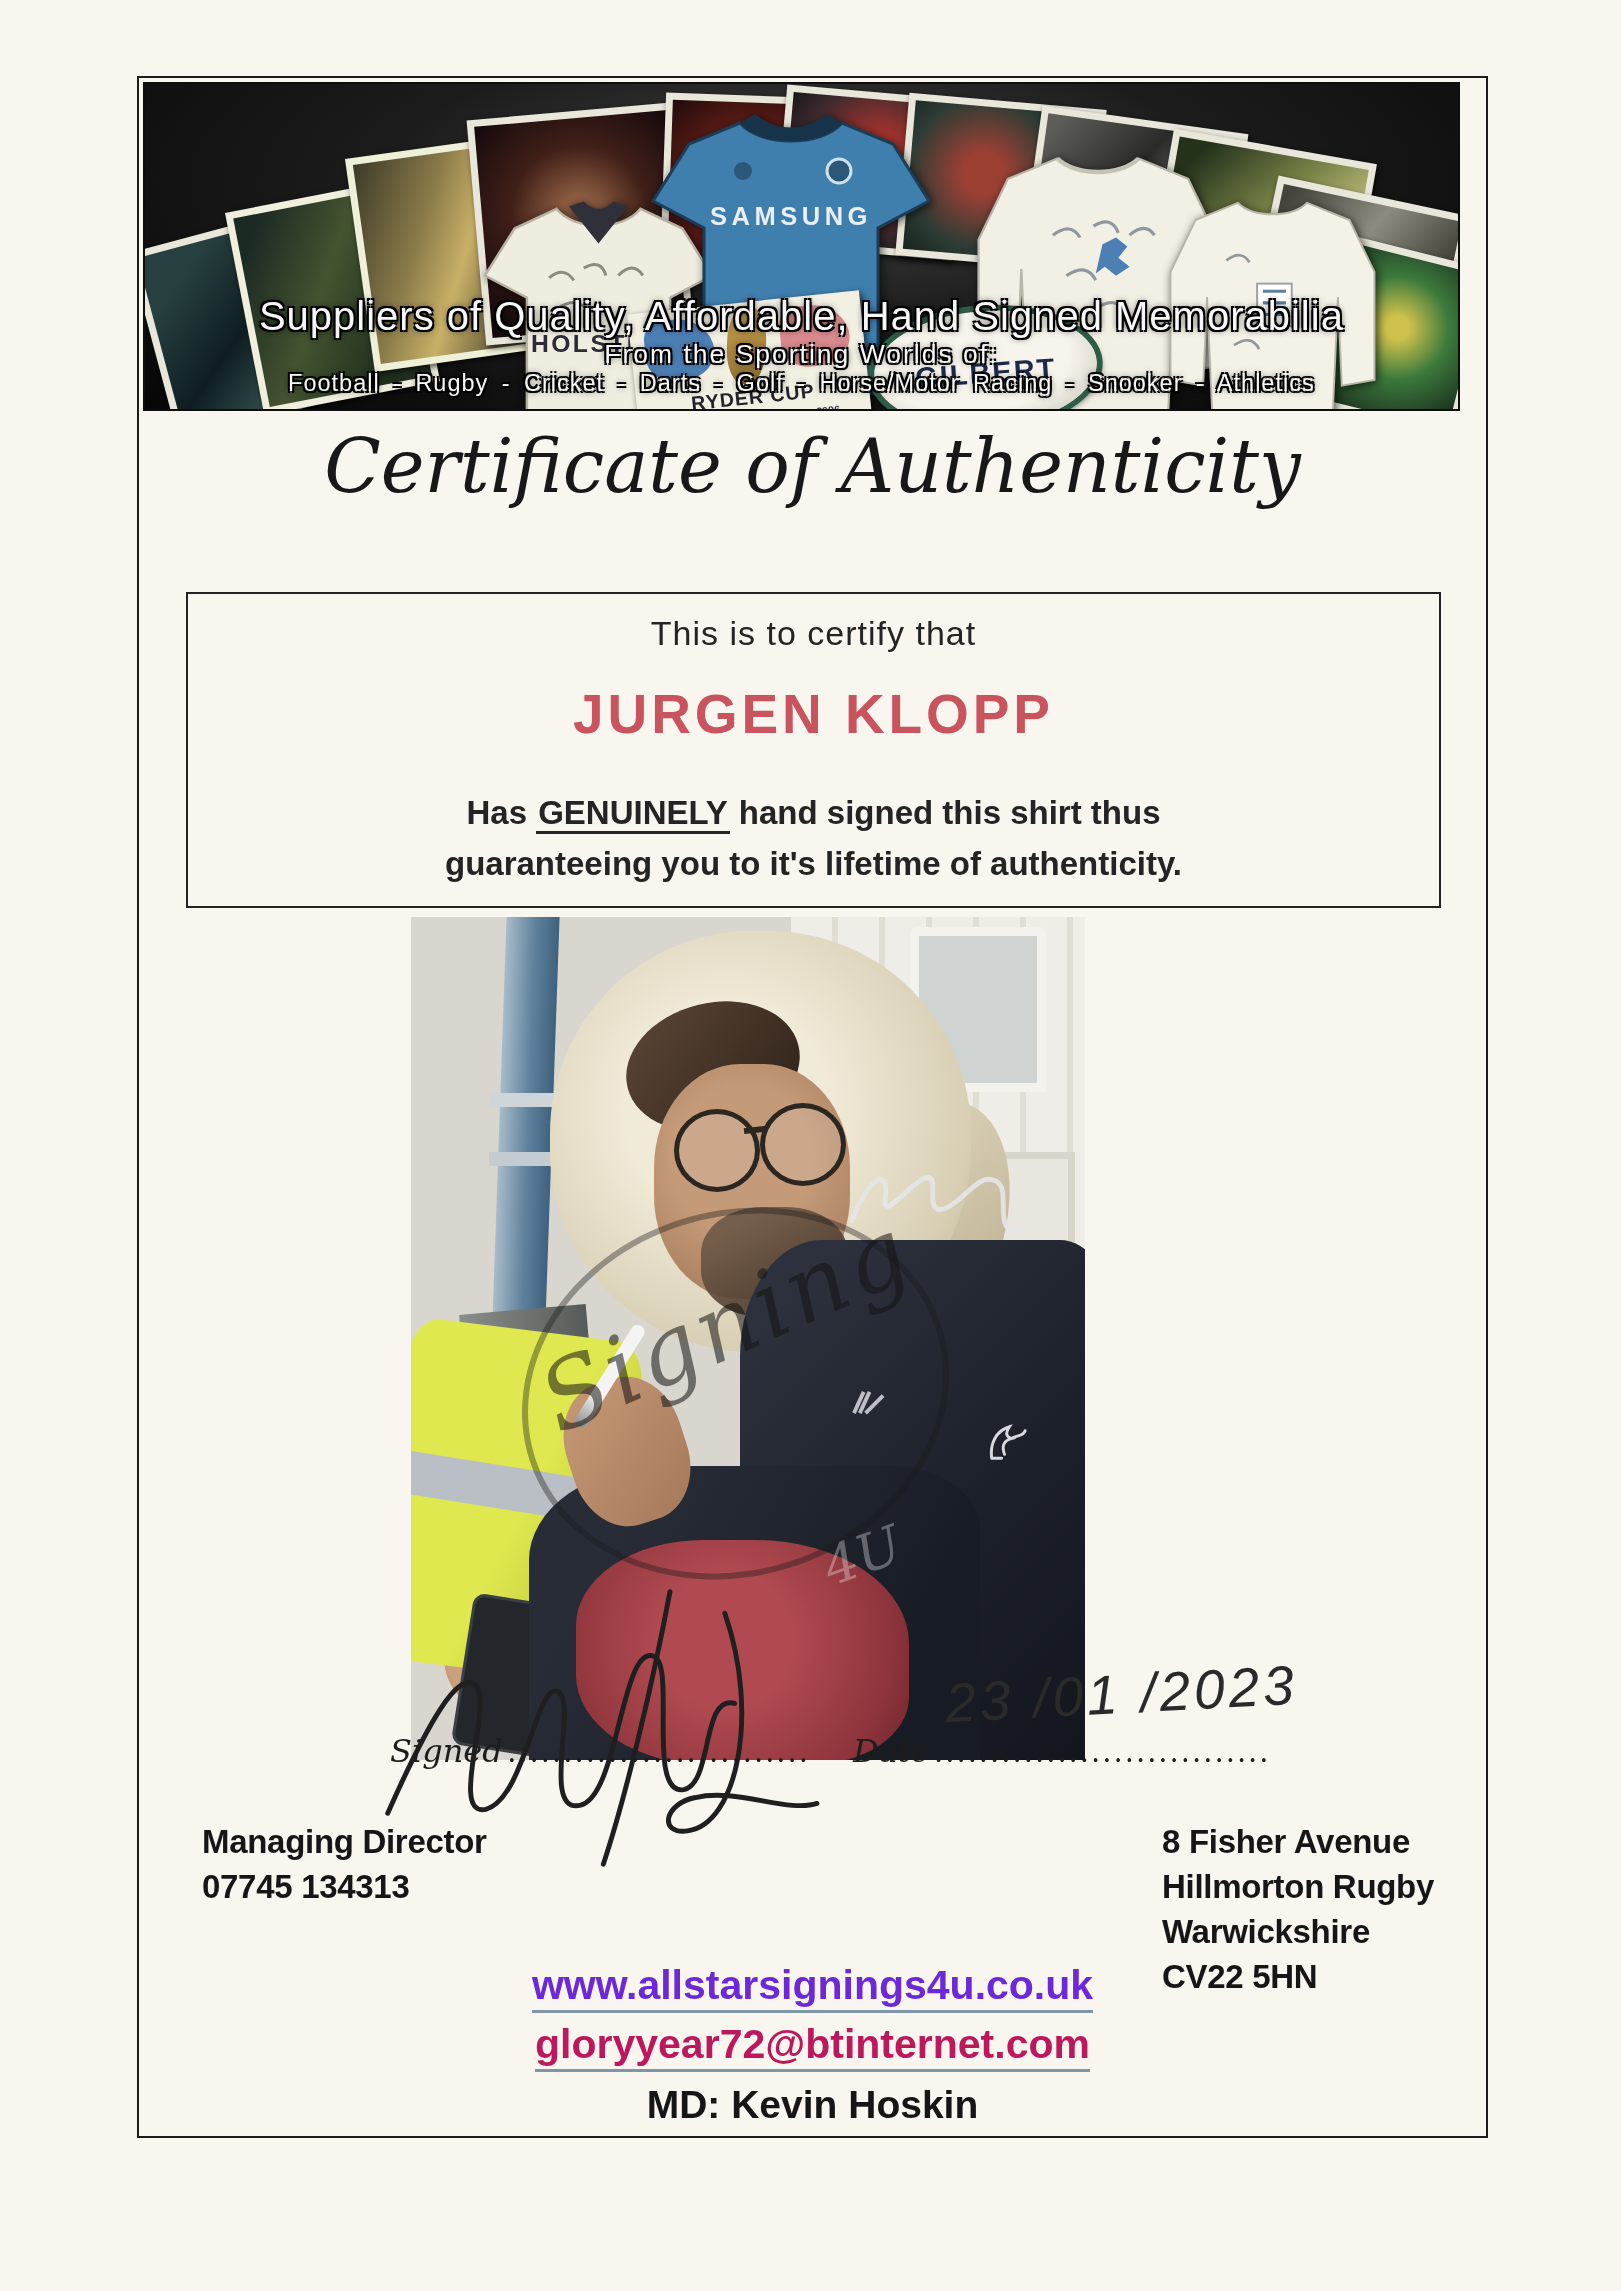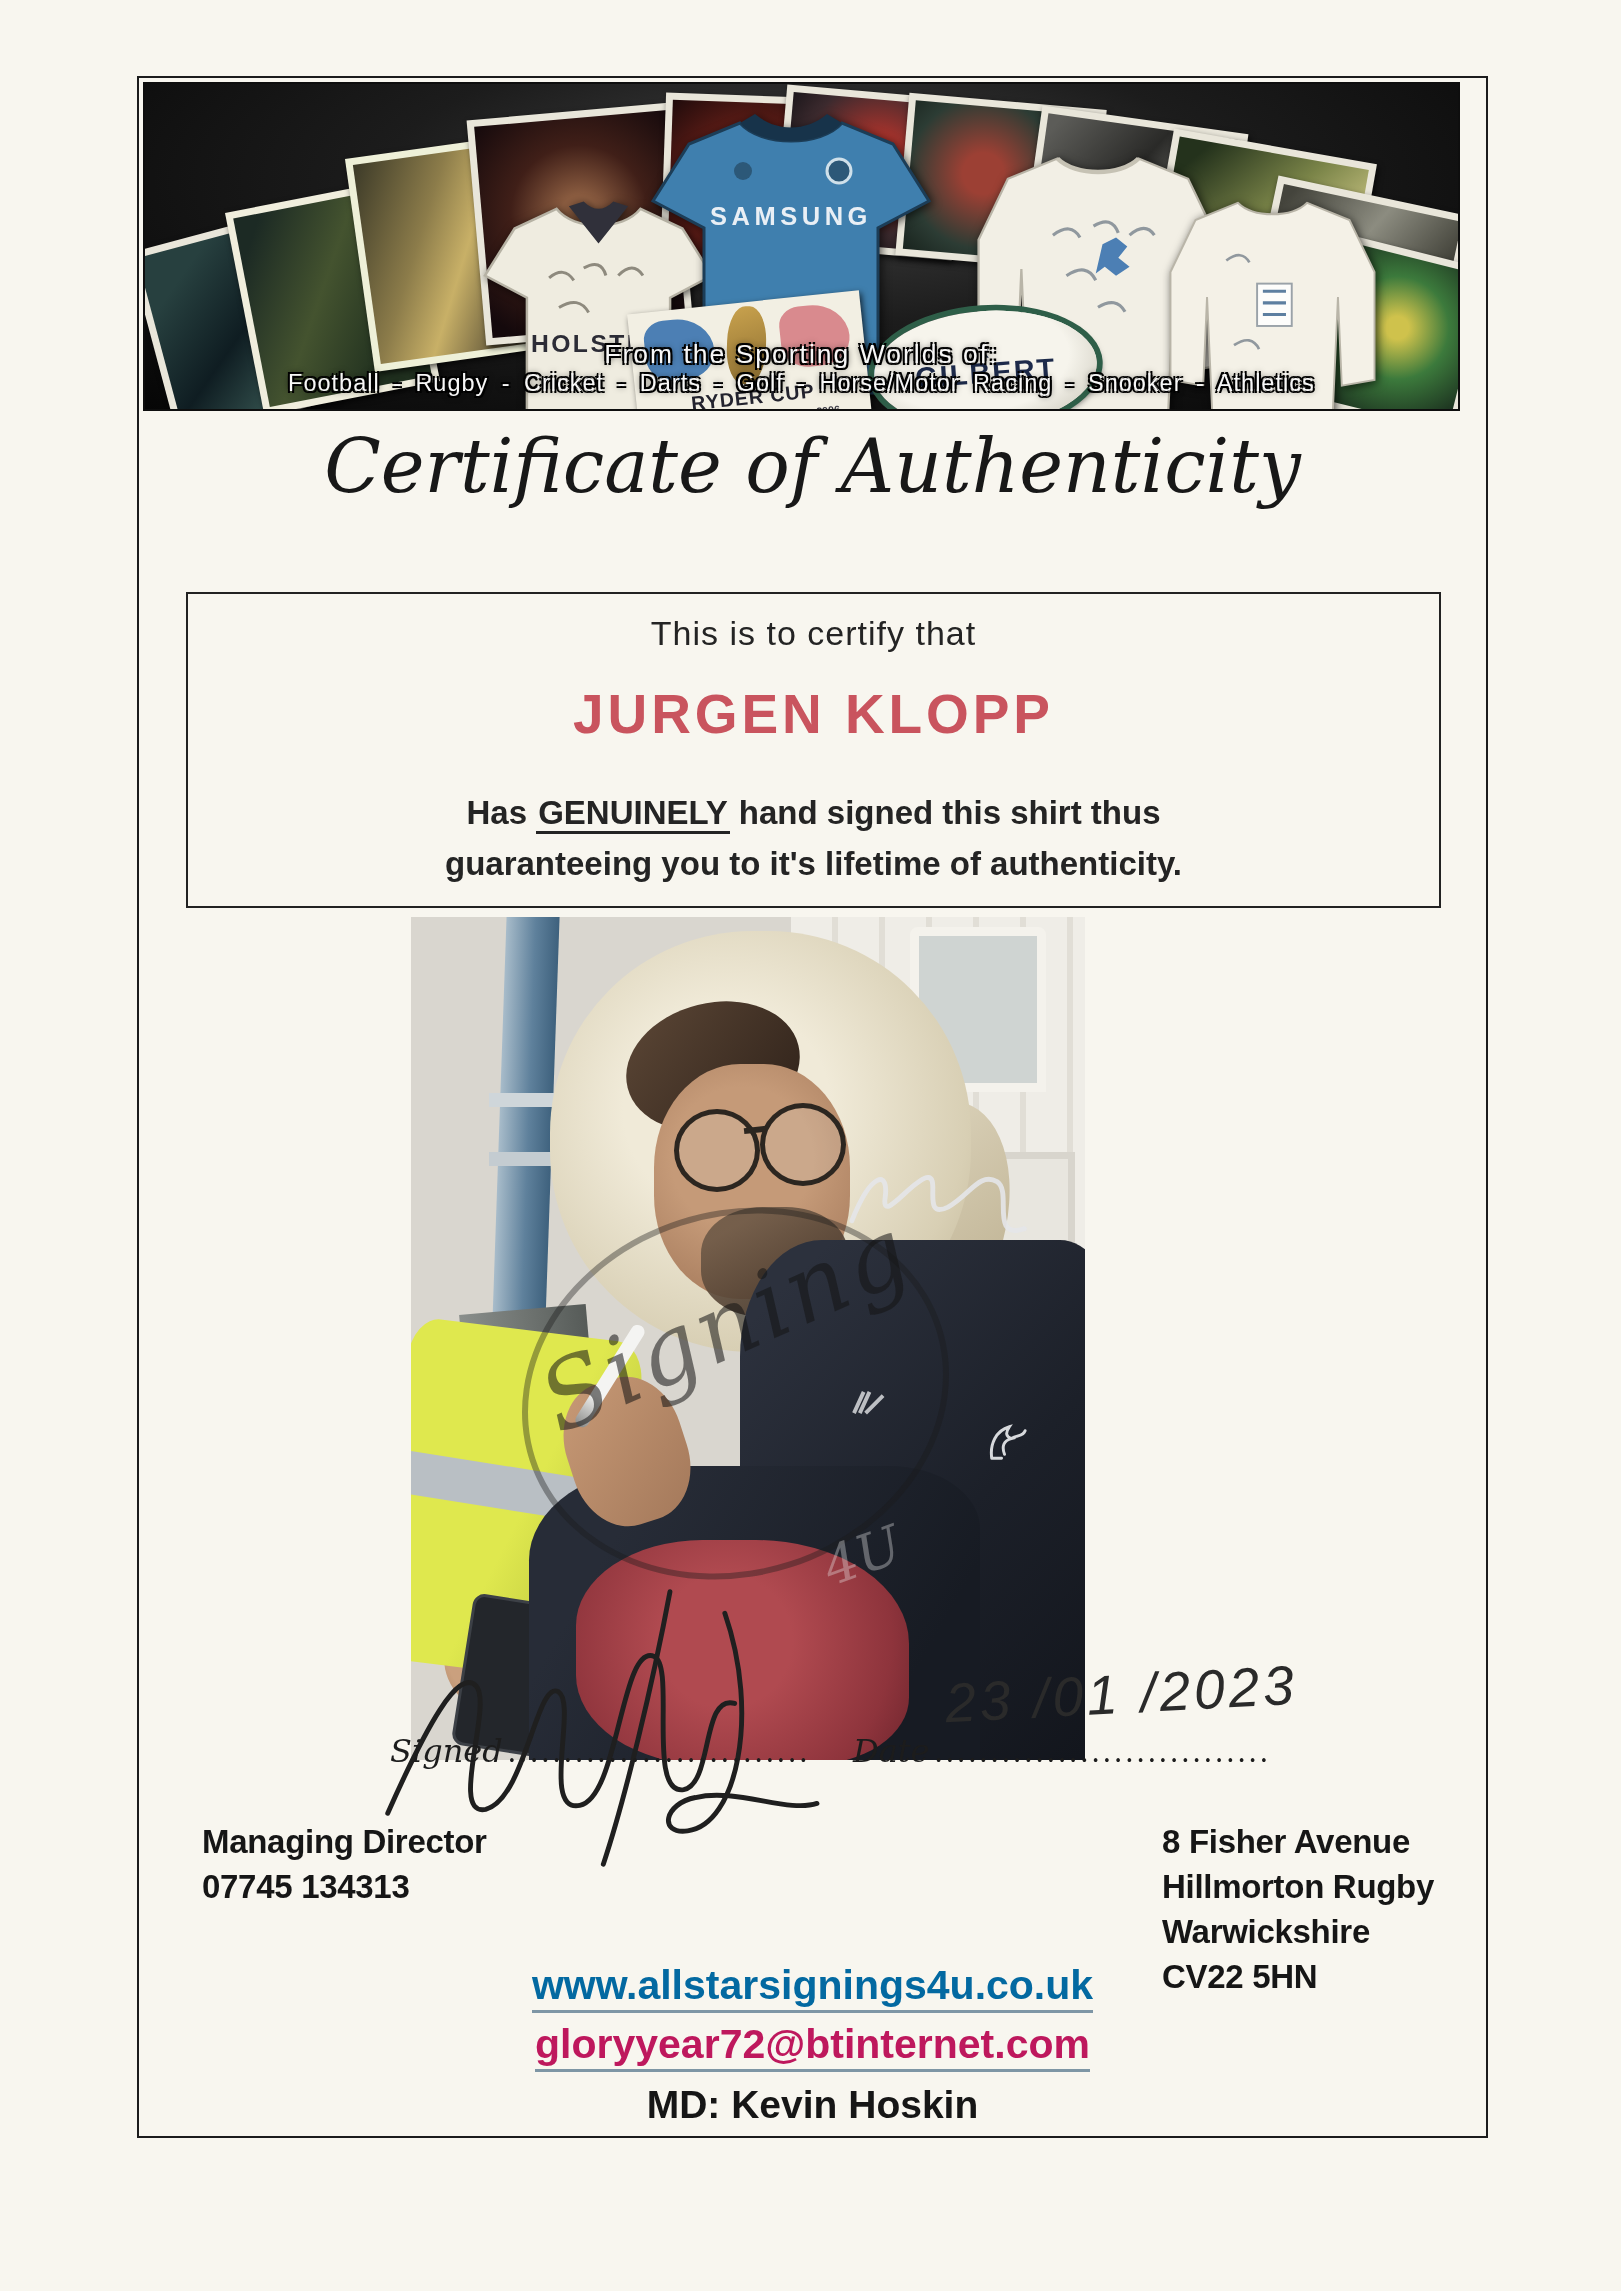--- a/index.html
+++ b/index.html
@@ -253,20 +253,21 @@
         <div class="rtitle">RYDER CUP</div>
 
         <div class="ryear r">2006</div>
       </div>
 
       <div class="gilbert">
         <div class="gx">x</div>
         <div class="gtxt">GILBERT</div>
       </div>
 
+      <div class="btxt b1">Suppliers of Quality, Affordable, Hand Signed Memorabilia</div>
       <div class="btxt b2">From the Sporting Worlds of:</div>
       <div class="btxt b3">Football - Rugby - Cricket - Darts - Golf - Horse/Motor Racing - Snooker - Athletics</div>
     </div>
 
     <div class="cert-title">Certificate of Authenticity</div>
 
     <div class="cbox">
       <div class="intro">This is to certify that</div>
       <div class="name" style="color:#c9545e">JURGEN KLOPP</div>
       <div class="body">
@@ -344,21 +345,21 @@
     <div class="fblock fleft">
       <div>Managing Director</div>
       <div>07745 134313</div>
     </div>
     <div class="fblock fright">
       <div>8 Fisher Avenue</div>
       <div>Hillmorton Rugby</div>
       <div>Warwickshire</div>
       <div>CV22 5HN</div>
     </div>
-    <div class="flink website" style="color:#0369a1">
+    <div class="flink website" style="color:#6d28d9">
       <span>www.allstarsignings4u.co.uk</span>
     </div>
     <div class="flink email" style="color:#be185d">
       <span>gloryyear72@btinternet.com</span>
     </div>
     <div class="mdline">MD: Kevin Hoskin</div>
 
   </div>
 </div>
 

